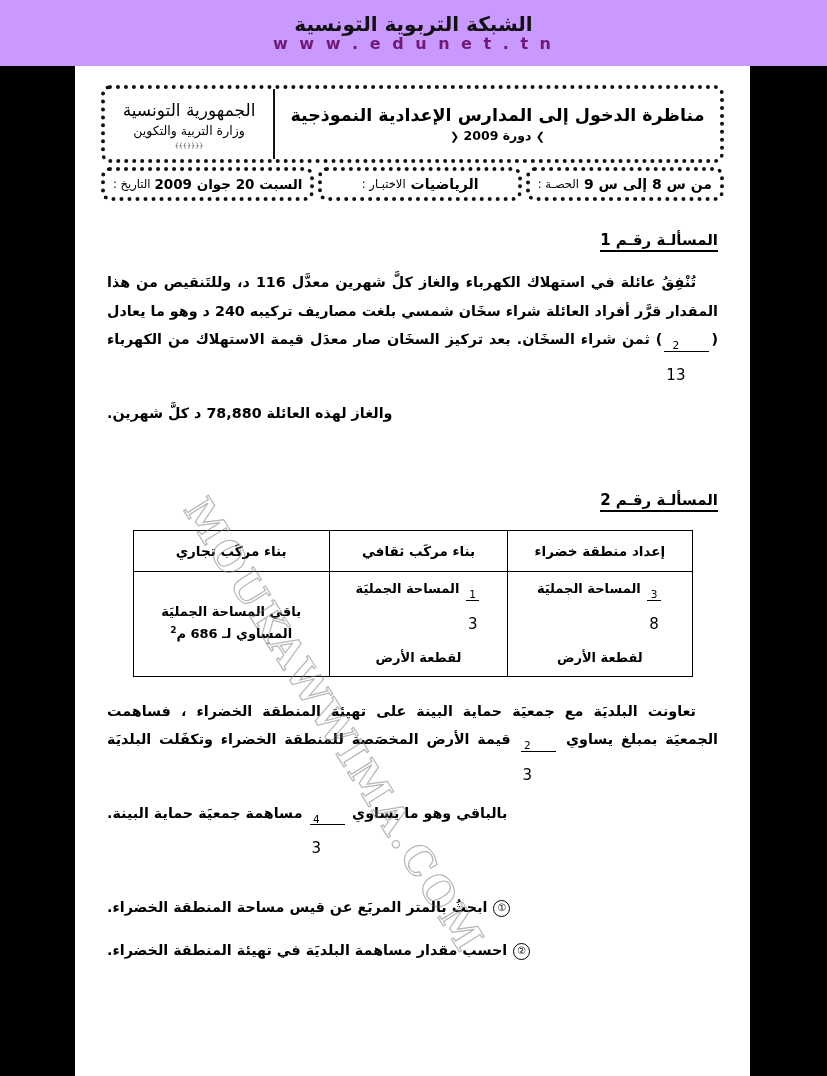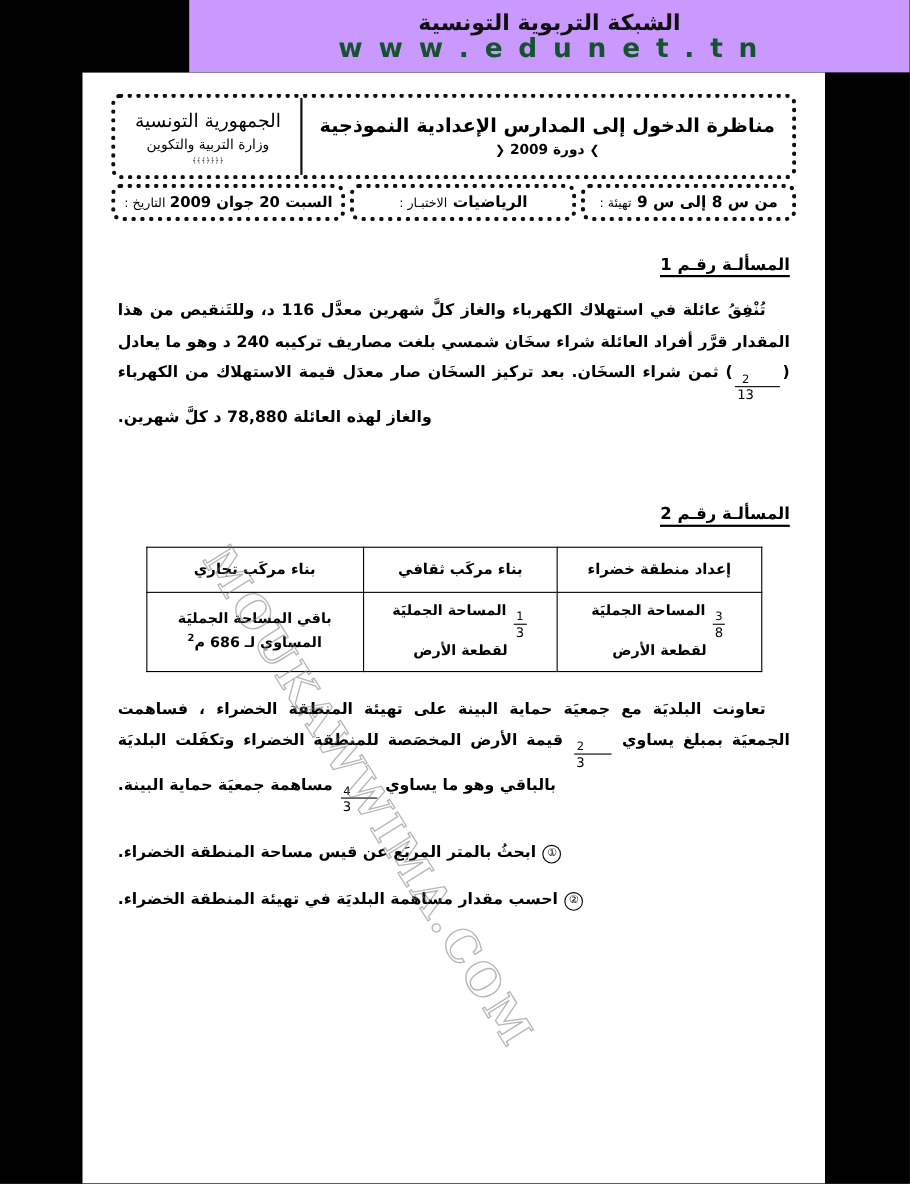--- a/index.html
+++ b/index.html
@@ -4,30 +4,30 @@
 <style>
   html,body{margin:0;padding:0;background:#000;}
   body{
     width:827px;height:1076px;
     font-family:"DejaVu Sans","Liberation Sans",sans-serif;
     overflow:hidden;position:relative;
   }
 
   
   .banner{
-    width:655px;height:66px;background:#ca99ff;
+    width:827px;height:66px;background:#ca99ff;
     display:flex;flex-direction:column;align-items:center;justify-content:center;
     box-sizing:border-box;padding-top:2px;
   }
   .banner-line1{
     font-size:20px;font-weight:bold;color:#111;letter-spacing:0px;
     line-height:1.05;text-align:center;
   }
   .banner-line2{
-    font-size:24px;font-weight:bold;color:#14532d;letter-spacing:3px;
+    font-size:16px;font-weight:bold;color:#701a75;letter-spacing:3px;
     line-height:1.15;text-align:center;direction:ltr;
     font-family:"DejaVu Sans","Liberation Sans",sans-serif;
   }
 
   
   .frame{width:827px;height:1010px;background:#000;position:relative;}
   .page{
     position:absolute;left:75px;top:0;width:675px;height:1010px;
     background:#fff;box-sizing:border-box;
     padding:14px 18px 0 18px;
@@ -105,21 +105,21 @@
     margin-left:6px;vertical-align:1px;
   }
 
   
   .frac{
     display:inline-flex;flex-direction:column;align-items:center;
     vertical-align:-5px;margin:0 2px;font-weight:normal;
     line-height:1.0;
   }
   .frac .num{font-size:10.5px;padding:0 2px;}
-  .frac .den{font-size:12px;padding:1px 2px;border-top:1.1px solid #000;}
+  .frac .den{font-size:15px;padding:16px 2px;border-top:1.1px solid #000;}
 
   
   .t2wrap{margin-top:18px;display:flex;justify-content:center;}
   table.t2{
     border-collapse:collapse;width:560px;
     direction:rtl;background:#fff;
   }
   table.t2 th,table.t2 td{
     border:1.6px solid #000;text-align:center;color:#000;
     padding:7px 6px;font-weight:bold;
@@ -165,21 +165,21 @@
         <div class="hdr-min-cell">
           <div class="min1">الجمهورية التونسية</div>
           <div class="min2">وزارة التربية والتكوين</div>
           <div class="min3">﴿﴿﴿﴿﴾﴾﴾</div>
         </div>
       </div>
 
       <div class="hdr-bottom">
         <div class="cellbox beaded cell-time">
           <span class="val-big">من س 8 إلى س 9</span>
-          <span class="lbl" style="margin-right:5px">تهيئة :</span>
+          <span class="lbl" style="margin-right:5px">الحصـة :</span>
         </div>
         <div class="cellbox beaded cell-subject">
           <span class="val-big">الرياضيات</span>
           <span class="lbl" style="margin-right:5px">الاختبـار :</span>
         </div>
         <div class="cellbox beaded cell-date">
           <span class="val">السبت 20 جوان 2009</span>
           <span class="lbl" style="margin-right:4px">التاريخ :</span>
         </div>
       </div>

